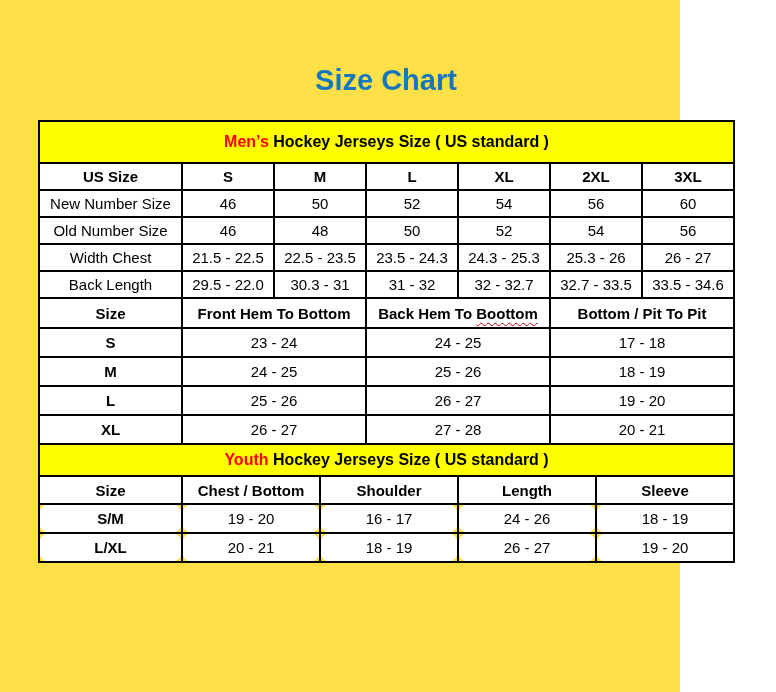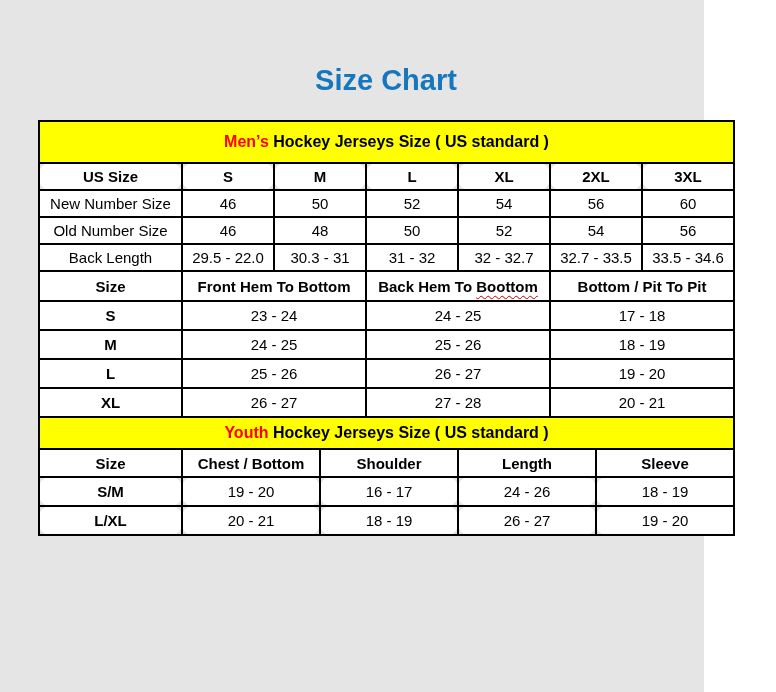--- a/index.html
+++ b/index.html
@@ -9,22 +9,21 @@
     width: 776px;
     height: 692px;
     overflow: hidden;
     font-family: "Liberation Sans", sans-serif;
     color: #000000;
   }
   .page {
     position: relative;
     width: 680px;
     height: 692px;
-    background: #e5e5e5;
-    padding-left: 24px;
+    background: #fde047;
   }
   .page-title {
     position: absolute;
     top: 64px;
     left: 0;
     width: 772px;
     text-align: center;
     font-size: 29px;
     font-weight: bold;
     color: #1777BE;
@@ -59,21 +58,21 @@
   }
   .banner-highlight { color: #FF0000; }
   .mens .banner-cell   { height: 40px; }
   .womens .banner-cell { height: 33px; }
   .youth .banner-cell  { height: 30px; }
   th.col-header {
     font-weight: bold;
     font-size: 15px;
     background: #ffffff;
   }
-  .mens   th.col-header { height: 25px; border-radius: 11px; }
+  .mens   th.col-header { height: 25px; }
   .womens th.col-header { height: 28px; }
   .youth  th.col-header { height: 26px; }
   td.data-cell {
     font-size: 15px;
     font-weight: normal;
     background: #ffffff;
   }
   .mens   td.data-cell { height: 25px; }
   .womens td.data-cell { height: 27px; }
   .youth  td.data-cell { height: 27px; border-radius: 11px; }
@@ -134,20 +133,29 @@
       <tr>
         <td class="data-cell">Old Number Size</td>
         <td class="data-cell">46</td>
         <td class="data-cell">48</td>
         <td class="data-cell">50</td>
         <td class="data-cell">52</td>
         <td class="data-cell">54</td>
         <td class="data-cell">56</td>
       </tr>
       <tr>
+        <td class="data-cell">Width Chest</td>
+        <td class="data-cell">21.5 - 22.5</td>
+        <td class="data-cell">22.5 - 23.5</td>
+        <td class="data-cell">23.5 - 24.3</td>
+        <td class="data-cell">24.3 - 25.3</td>
+        <td class="data-cell">25.3 - 26</td>
+        <td class="data-cell">26 - 27</td>
+      </tr>
+      <tr>
         <td class="data-cell">Back Length</td>
         <td class="data-cell">29.5 - 22.0</td>
         <td class="data-cell">30.3 - 31</td>
         <td class="data-cell">31 - 32</td>
         <td class="data-cell">32 - 32.7</td>
         <td class="data-cell">32.7 - 33.5</td>
         <td class="data-cell">33.5 - 34.6</td>
       </tr>
     </tbody>
       </table>

